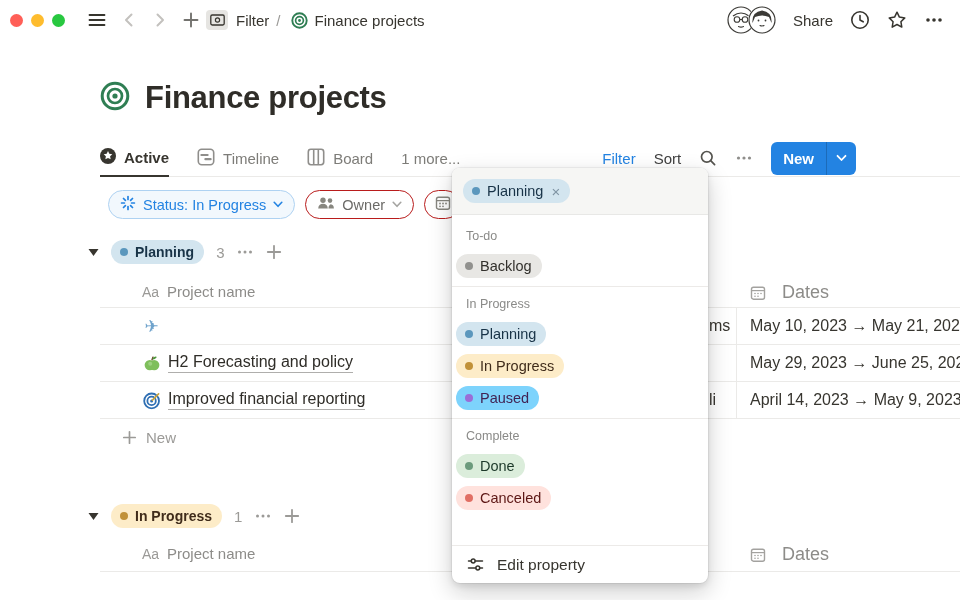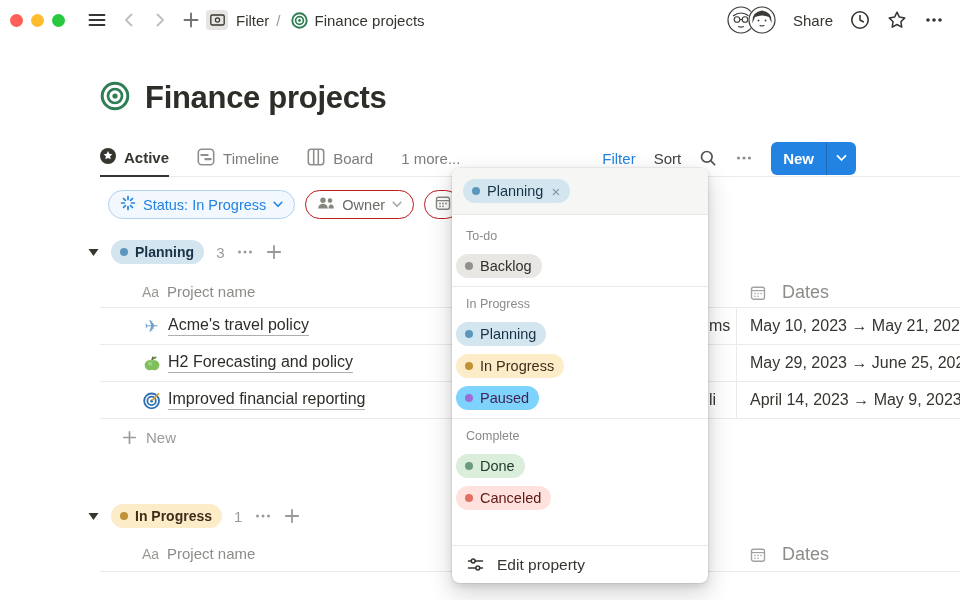--- a/index.html
+++ b/index.html
@@ -370,21 +370,20 @@
             </g>
           </svg>
         <span>Dates</span>
       </span>
     </div>
 
     <div class="trow">
       <span class="ricon">
           <span class="glyph-plane">✈</span>
         </span>
-      <span class="rtitle">Acme's travel policy</span>
       <span class="rfrag">ms</span>
       <span class="vline"></span>
       <span class="rdates">May 10, 2023 → May 21, 2023</span>
     </div>
 
     <div class="trow">
       <span class="ricon">
         <svg width="18" height="18" viewBox="0 0 18 18">
             <circle cx="6.8" cy="10.6" r="5.2" fill="#7fbf5c"></circle>
             <circle cx="11.2" cy="10.6" r="5.2" fill="#7fbf5c"></circle>

